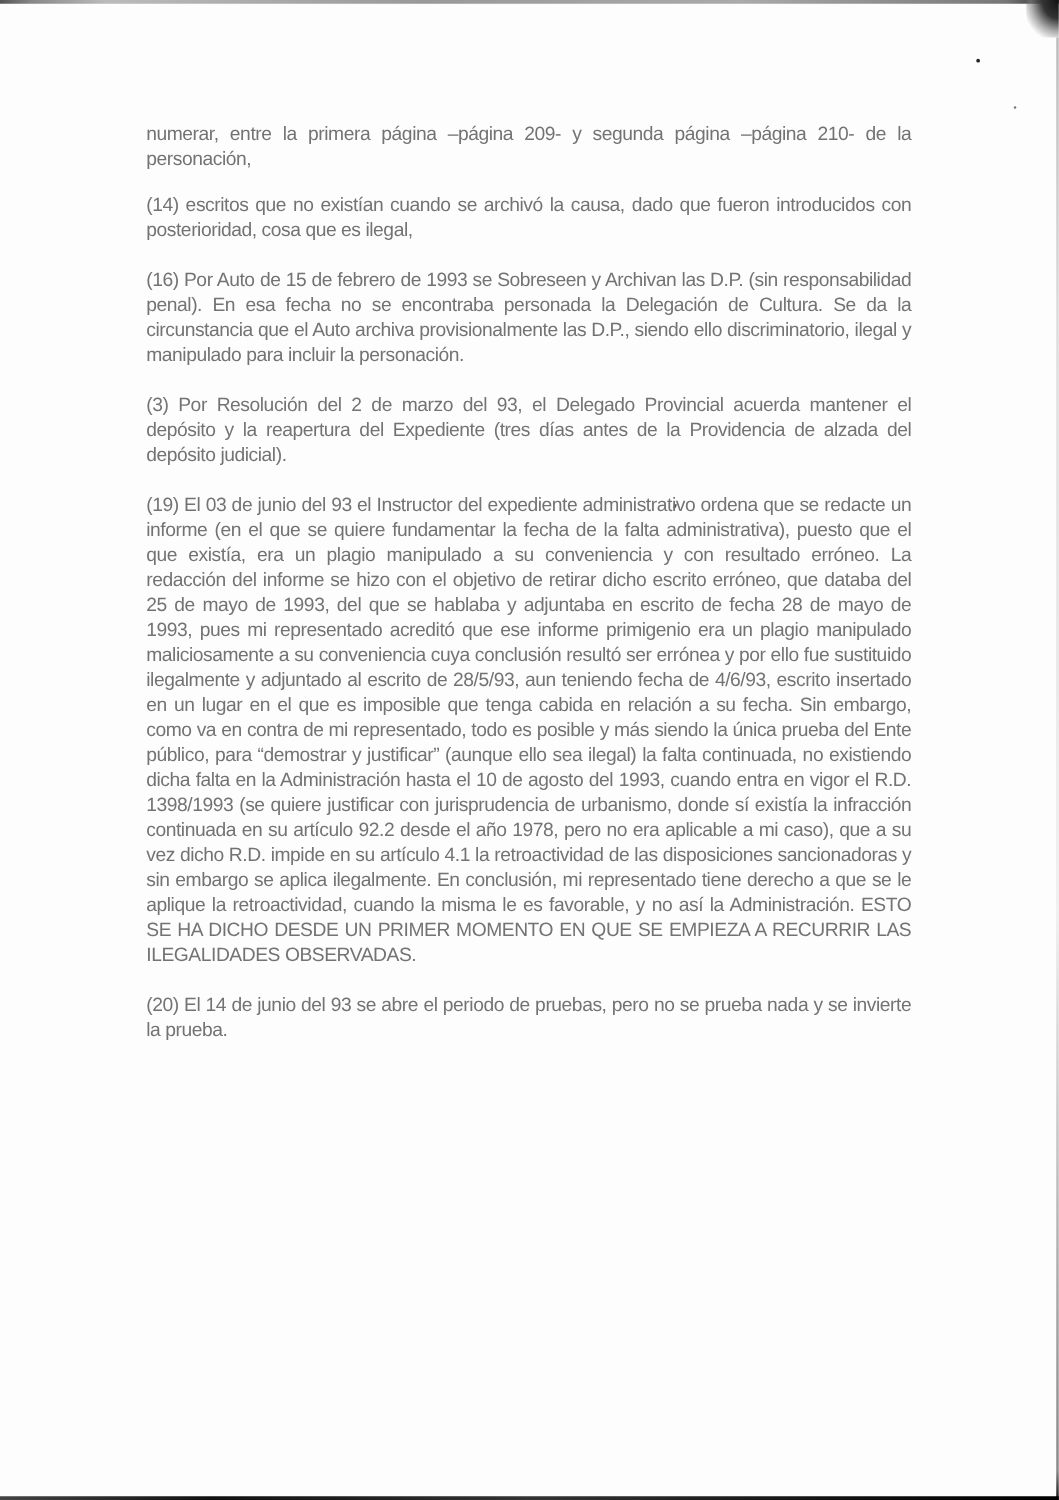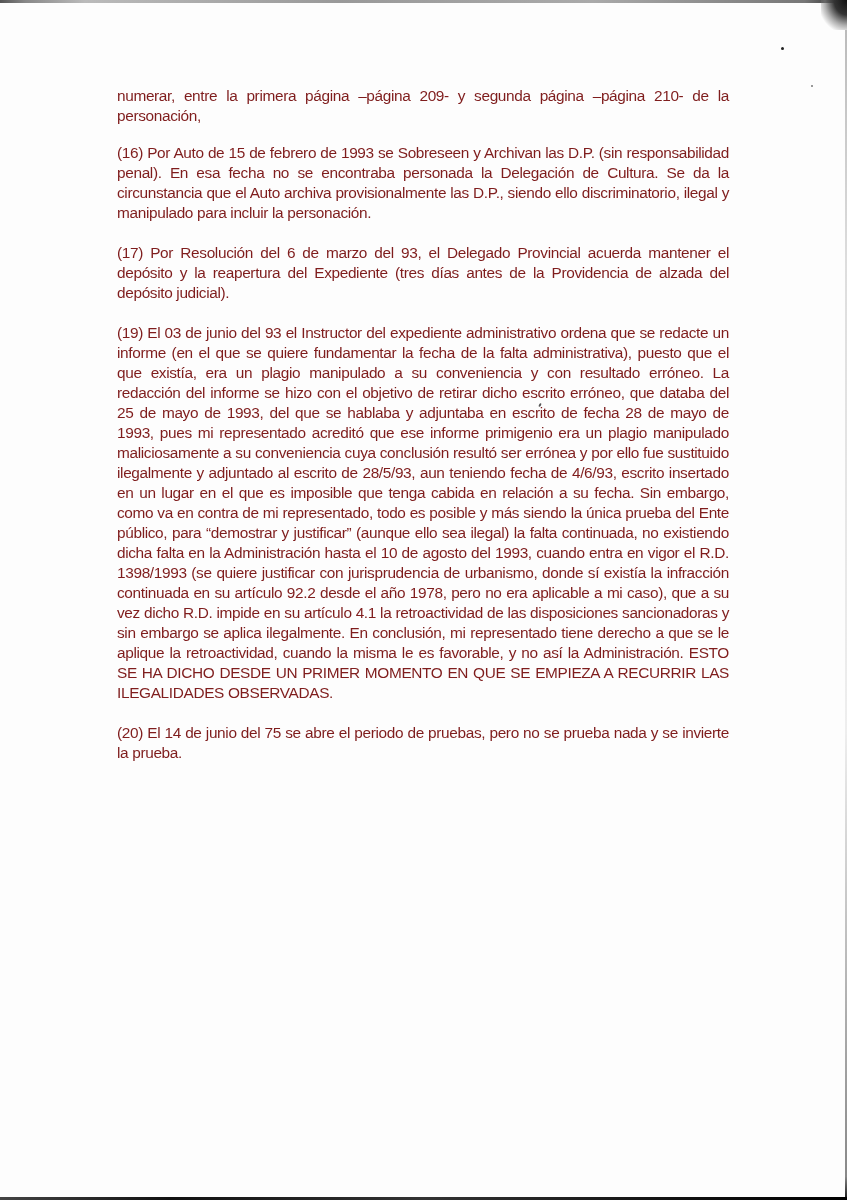--- a/index.html
+++ b/index.html
@@ -43,26 +43,26 @@
       background: #222;
       border-radius: 50%;
     }
     .speck-1 { left: 781px; top: 47px; width: 3px; height: 3px; }
     .speck-2 { left: 811px; top: 85px; width: 2px; height: 2px; background: #777; }
     .speck-3 { left: 539px; top: 403px; width: 2px; height: 4px; background: #555; transform: rotate(30deg); }
 
     .page {
       position: absolute;
       left: 117px;
-      top: 86px;
+      top: 98px;
       width: 612px;
       font-family: "Liberation Sans", sans-serif;
       font-size: 15.4px;
       line-height: 20px;
-      color: #7f1d1d;
+      color: #737373;
       letter-spacing: -0.35px;
       transform: scaleX(1.0);
     }
     .para {
       margin: 0 0 20px 0;
       text-align: justify;
       text-align-last: left;
       hyphens: none;
     }
     .para.p13 { margin-bottom: 17px; }
@@ -73,17 +73,18 @@
 <div class="scan-edge-top"></div>
 <div class="scan-corner"></div>
 <div class="scan-right-edge"></div>
 <div class="scan-edge-bottom"></div>
 <div class="speck speck-1"></div>
 <div class="speck speck-2"></div>
 <div class="speck speck-3"></div>
 
 <main class="page">
   <p class="para p13">numerar, entre la primera página –página 209- y segunda página –página 210- de la personación,</p>
+  <p class="para">(14) escritos que no existían cuando se archivó la causa, dado que fueron introducidos con posterioridad, cosa que es ilegal,</p>
   <p class="para">(16) Por Auto de 15 de febrero de 1993 se Sobreseen y Archivan las D.P. (sin responsabilidad penal). En esa fecha no se encontraba personada la Delegación de Cultura. Se da la circunstancia que el Auto archiva provisionalmente las D.P., siendo ello discriminatorio, ilegal y manipulado para incluir la personación.</p>
-  <p class="para">(17) Por Resolución del 6 de marzo del 93, el Delegado Provincial acuerda mantener el depósito y la reapertura del Expediente (tres días antes de la Providencia de alzada del depósito judicial).</p>
+  <p class="para">(3) Por Resolución del 2 de marzo del 93, el Delegado Provincial acuerda mantener el depósito y la reapertura del Expediente (tres días antes de la Providencia de alzada del depósito judicial).</p>
   <p class="para">(19) El 03 de junio del 93 el Instructor del expediente administrativo ordena que se redacte un informe (en el que se quiere fundamentar la fecha de la falta administrativa), puesto que el que existía, era un plagio manipulado a su conveniencia y con resultado erróneo. La redacción del informe se hizo con el objetivo de retirar dicho escrito erróneo, que databa del 25 de mayo de 1993, del que se hablaba y adjuntaba en escrito de fecha 28 de mayo de 1993, pues mi representado acreditó que ese informe primigenio era un plagio manipulado maliciosamente a su conveniencia cuya conclusión resultó ser errónea y por ello fue sustituido ilegalmente y adjuntado al escrito de 28/5/93, aun teniendo fecha de 4/6/93, escrito insertado en un lugar en el que es imposible que tenga cabida en relación a su fecha. Sin embargo, como va en contra de mi representado, todo es posible y más siendo la única prueba del Ente público, para “demostrar y justificar” (aunque ello sea ilegal) la falta continuada, no existiendo dicha falta en la Administración hasta el 10 de agosto del 1993, cuando entra en vigor el R.D. 1398/1993 (se quiere justificar con jurisprudencia de urbanismo, donde sí existía la infracción continuada en su artículo 92.2 desde el año 1978, pero no era aplicable a mi caso), que a su vez dicho R.D. impide en su artículo 4.1 la retroactividad de las disposiciones sancionadoras y sin embargo se aplica ilegalmente. En conclusión, mi representado tiene derecho a que se le aplique la retroactividad, cuando la misma le es favorable, y no así la Administración. ESTO SE HA DICHO DESDE UN PRIMER MOMENTO EN QUE SE EMPIEZA A RECURRIR LAS ILEGALIDADES OBSERVADAS.</p>
-  <p class="para">(20) El 14 de junio del 75 se abre el periodo de pruebas, pero no se prueba nada y se invierte la prueba.</p>
+  <p class="para">(20) El 14 de junio del 93 se abre el periodo de pruebas, pero no se prueba nada y se invierte la prueba.</p>
 </main>
 
 </body></html>

